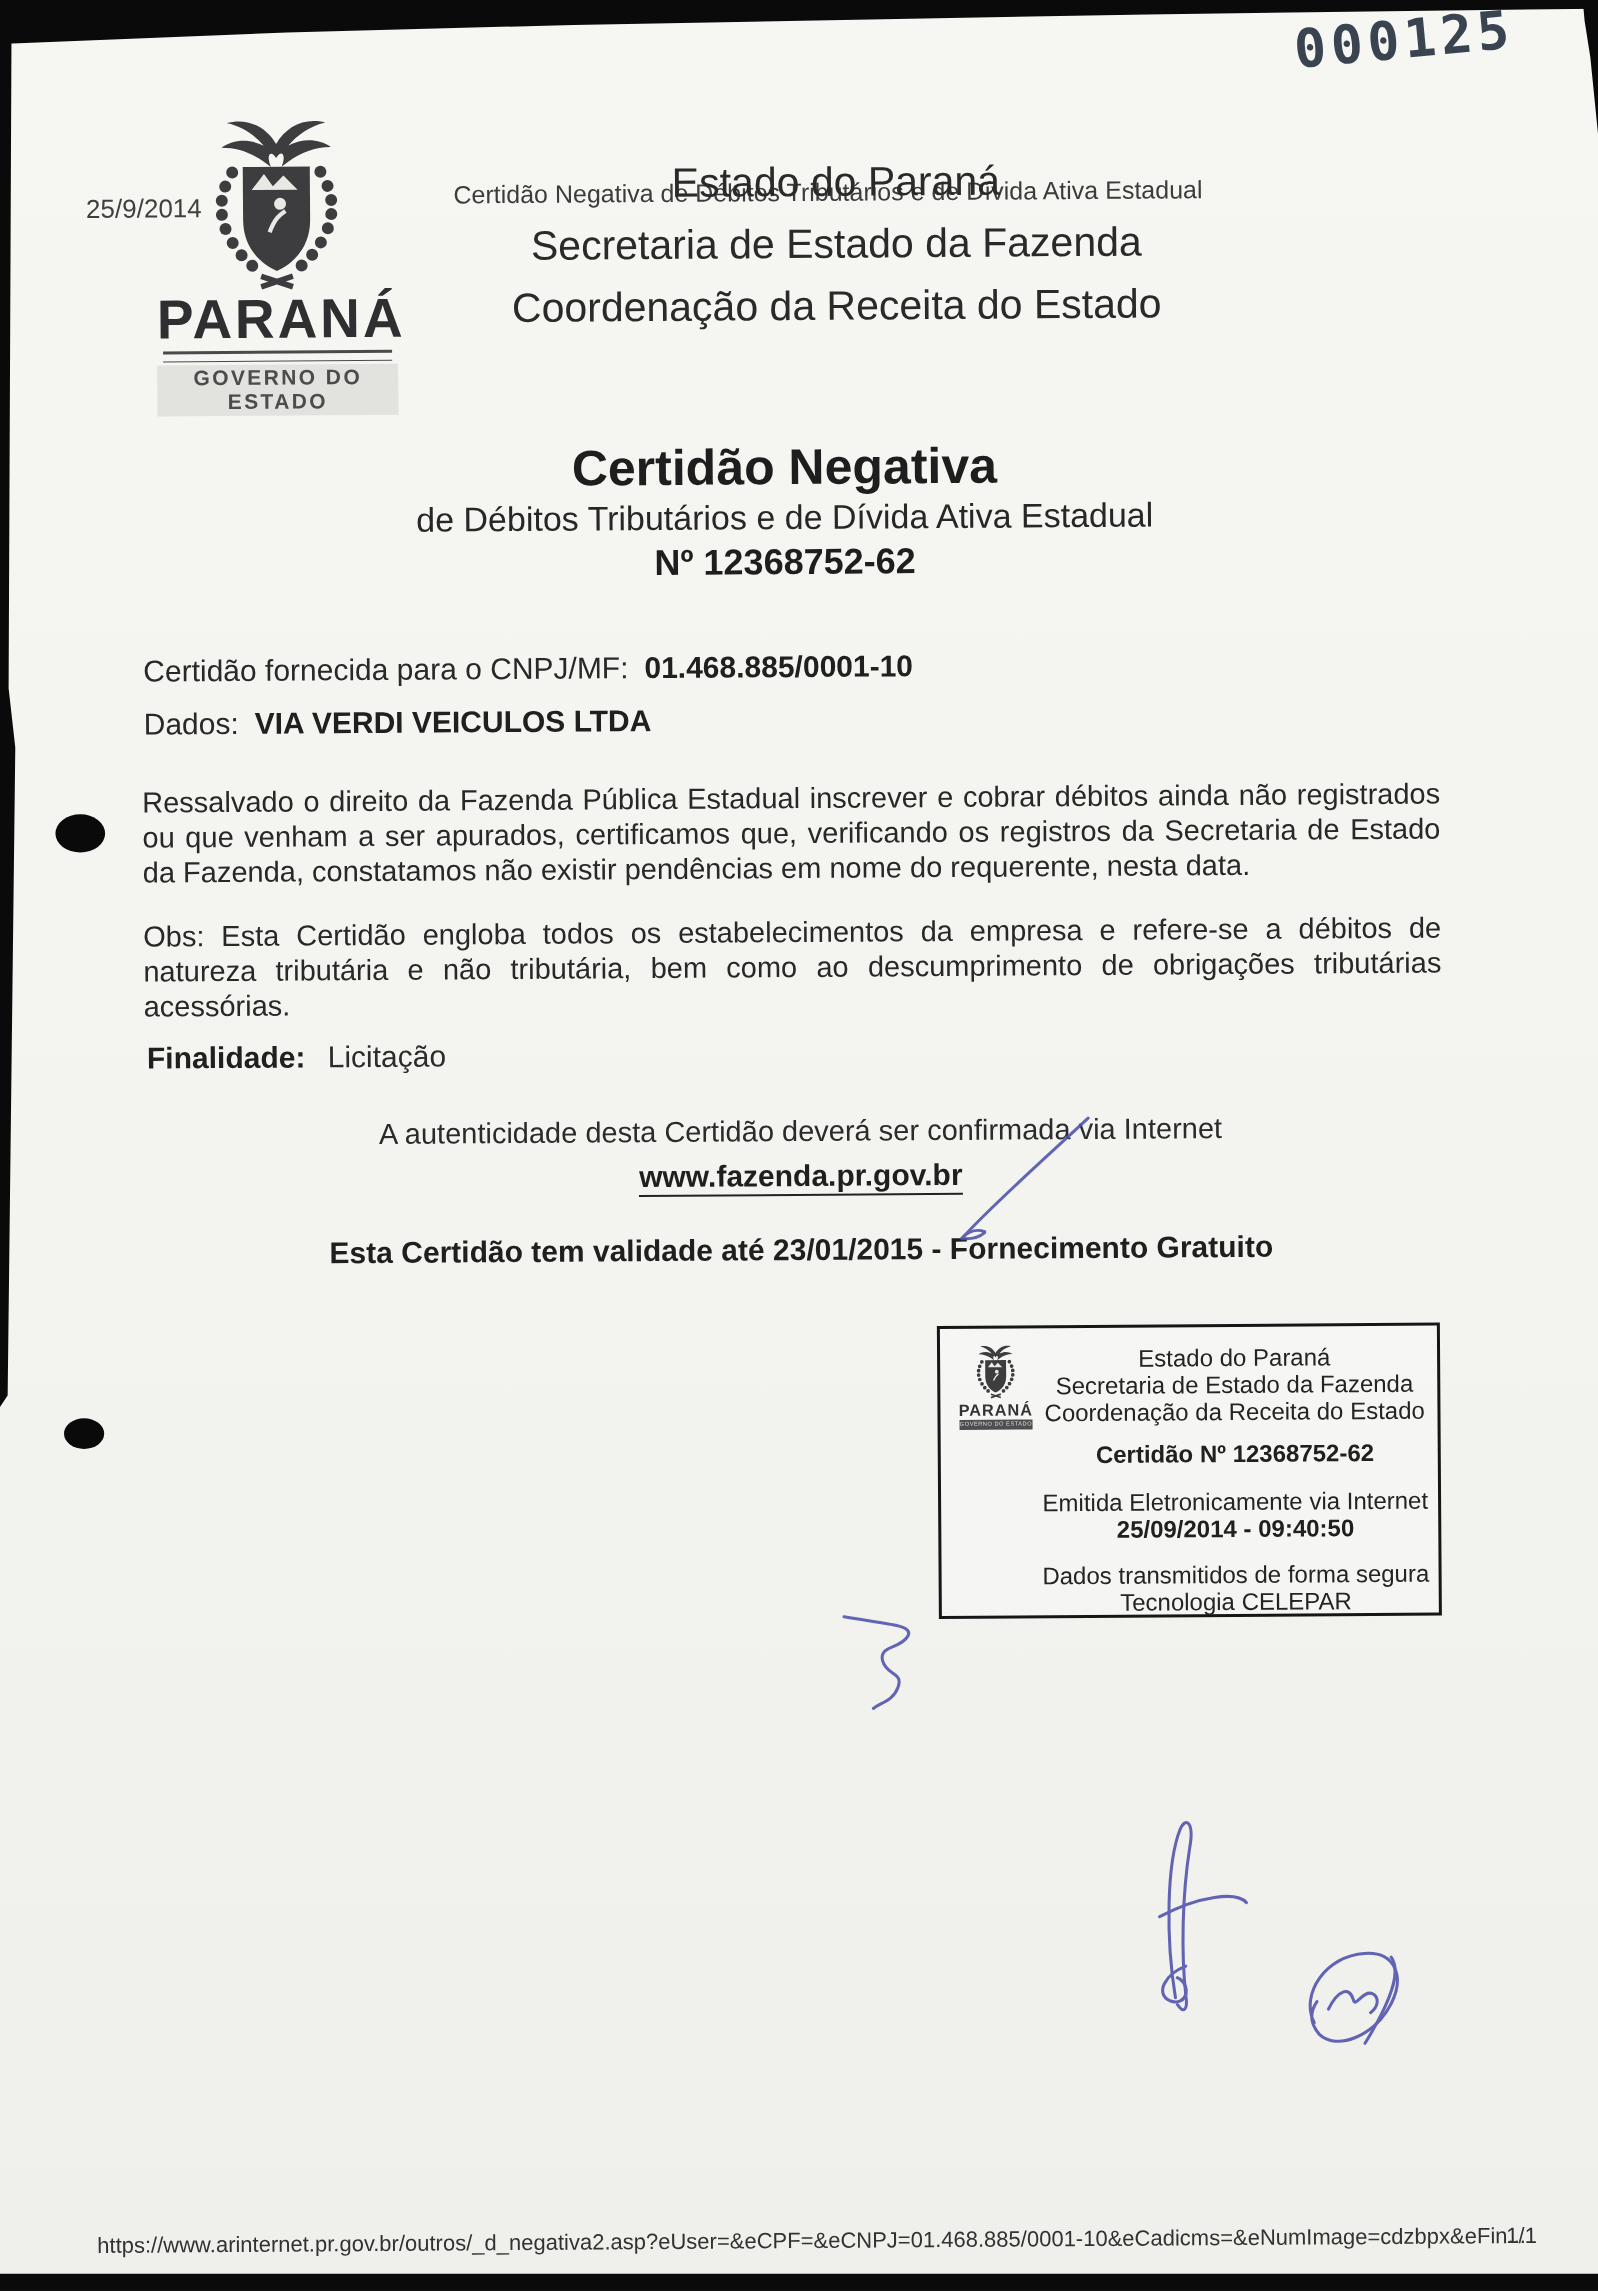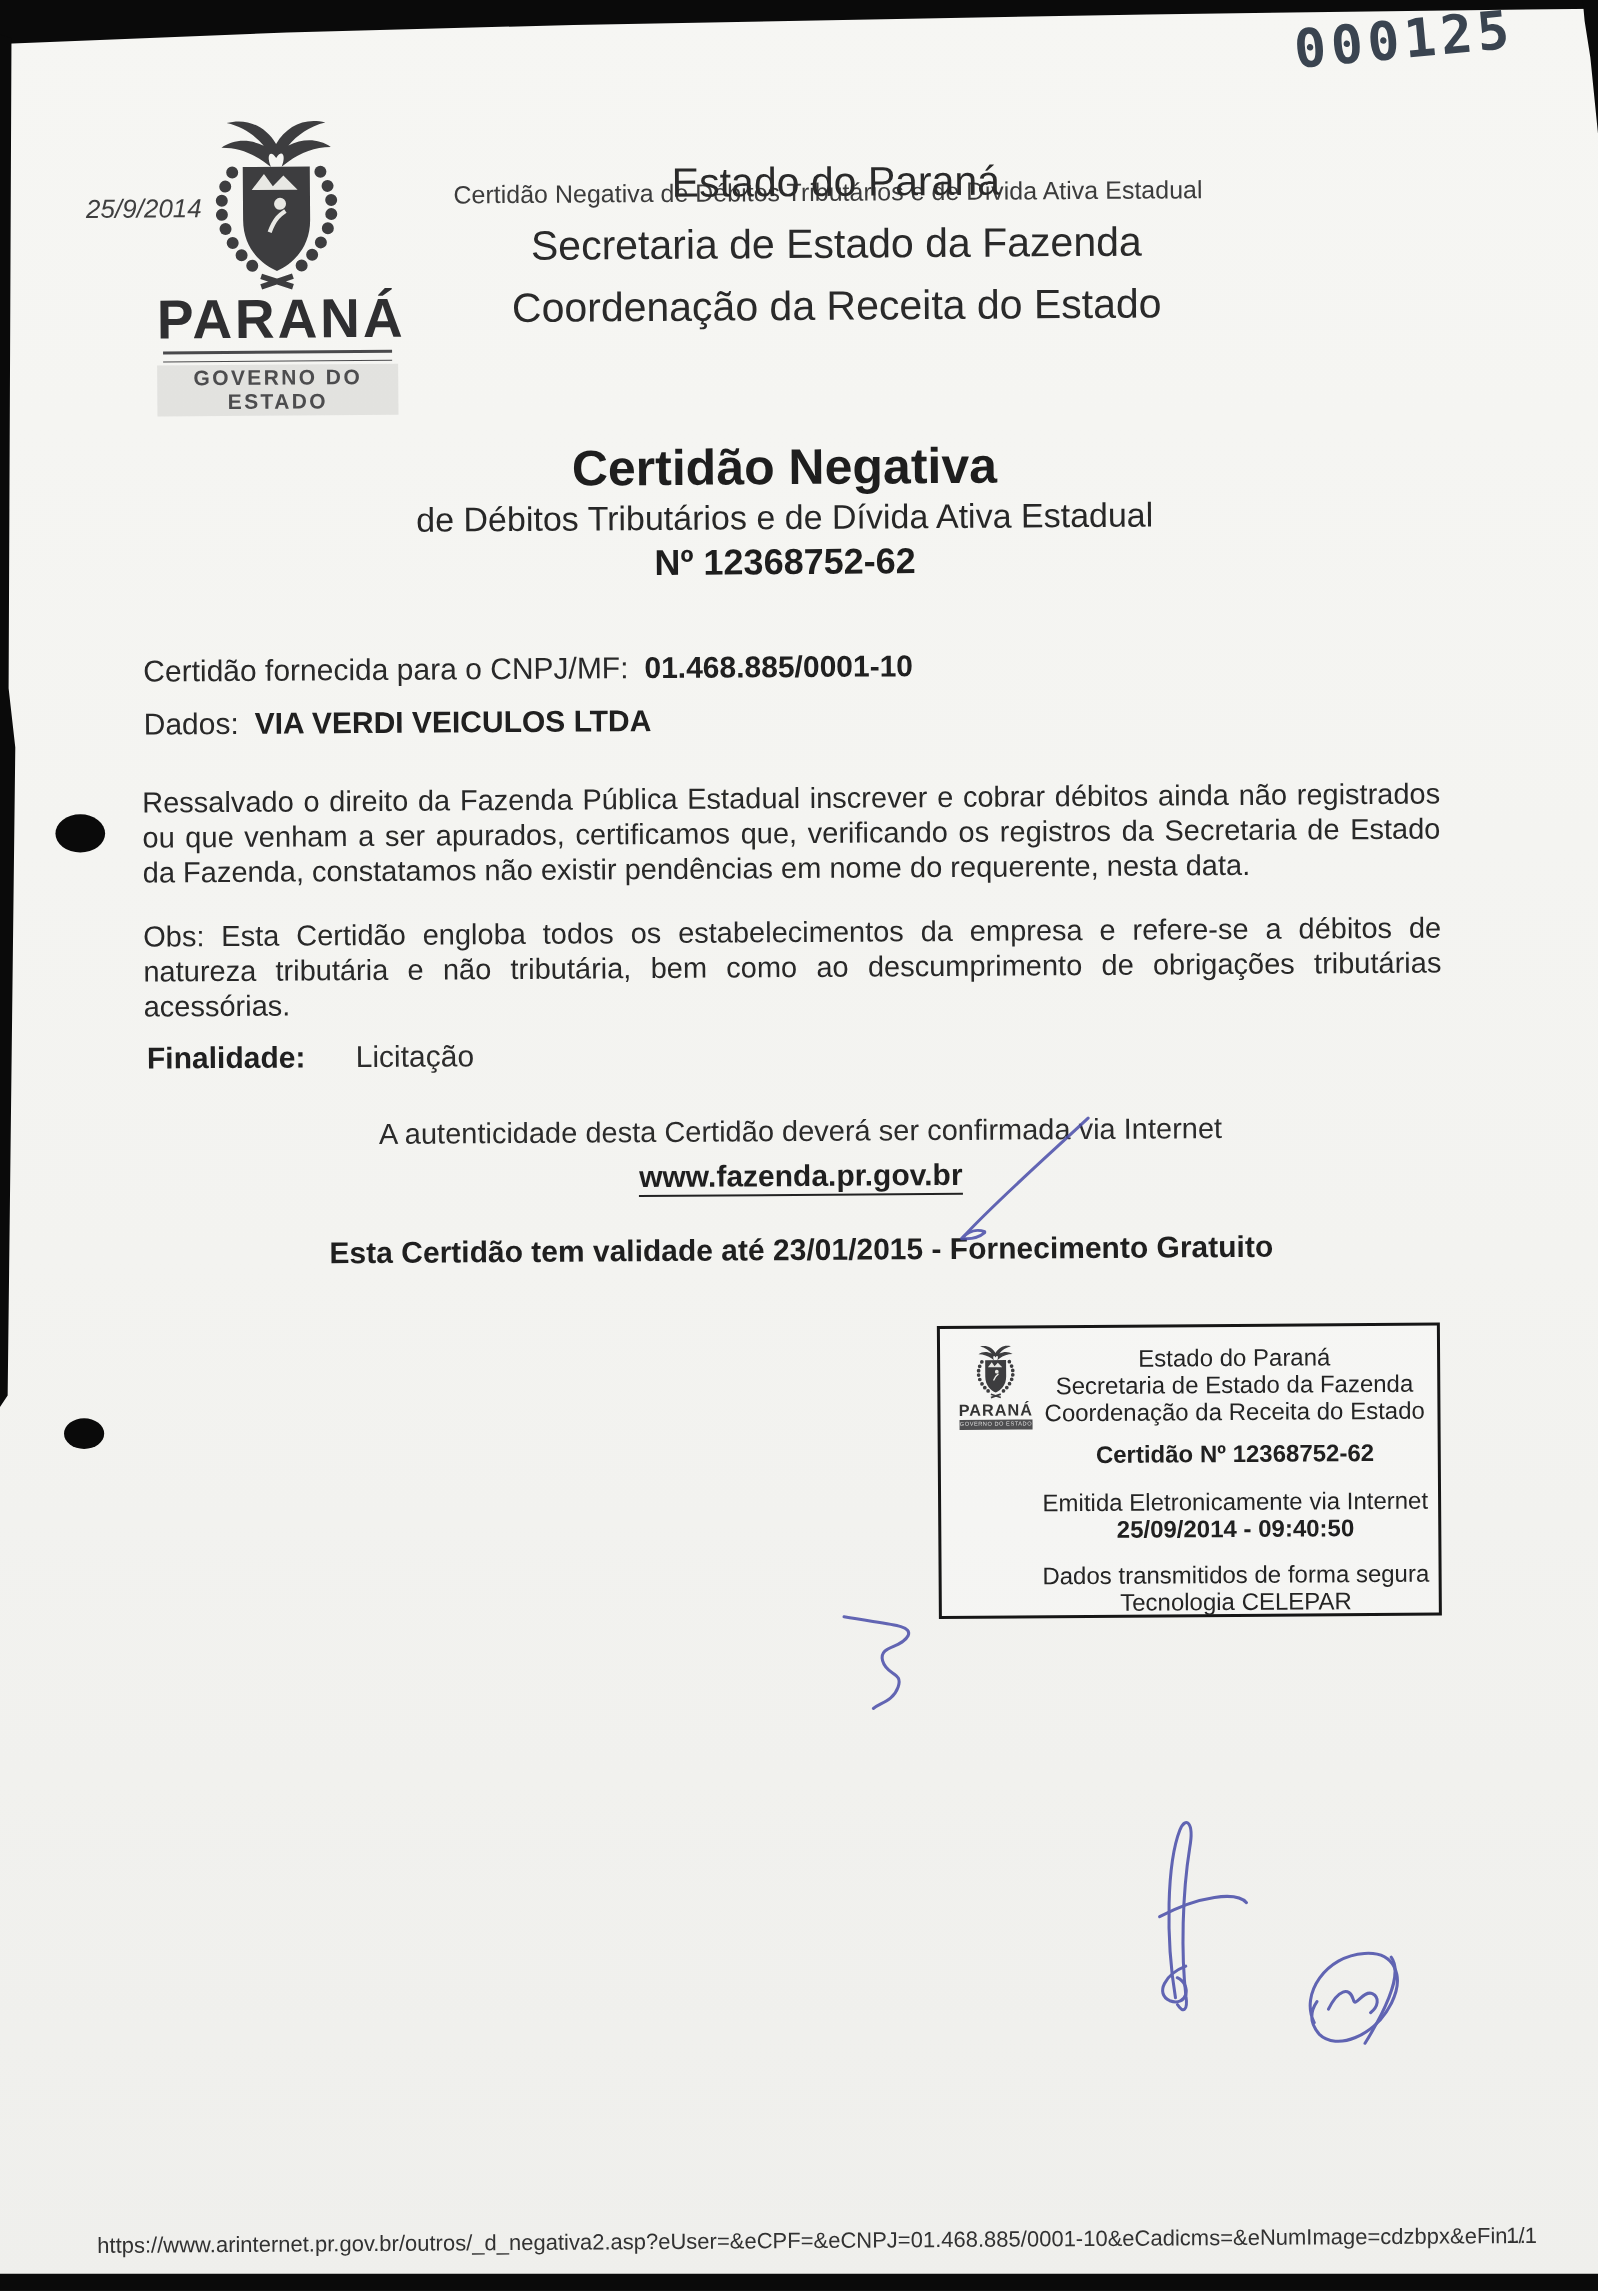--- a/index.html
+++ b/index.html
@@ -8,21 +8,21 @@
   }
   html,body{margin:0;padding:0;background:#111;}
   .page{
     position:relative;width:1598px;height:2291px;overflow:hidden;
     background:linear-gradient(180deg,#f6f6f3 0%,#f3f3f0 55%,#efefec 100%);
     font-family:"Liberation Sans",sans-serif;color:var(--ink);
   }
   .content{position:absolute;inset:0;transform:rotate(-0.4deg);transform-origin:50% 40%;}
   .abs{position:absolute;}
   .ctr{text-align:center;width:1598px;}
-  .scan-date{left:91px;top:189px;font-size:26px;color:#3f3f3f;font-style:italic;}
+  .scan-date{left:91px;top:189px;font-size:26px;color:#3f3f3f;}
   .scan-header-title{left:34px;top:178px;font-size:25px;color:#3c3c3c;}
   .stamp{
     left:1300px;top:13.4px;font-family:"DejaVu Sans Mono",monospace;font-weight:bold;
     font-size:53px;letter-spacing:4.8px;color:var(--stamp-ink);transform:rotate(-5deg);opacity:.93;
   }
   
   .logo{left:161px;top:105px;width:241px;text-align:center;}
   .logo svg.arms{display:block;margin:0 auto;width:177px;height:187px;}
   .logo-word{font-size:55px;font-weight:bold;letter-spacing:2.9px;color:#2f2f31;line-height:1;margin-top:-3.8px;}
   .logo-rule{height:6.7px;border-top:3.8px solid #4a4a4c;border-bottom:1.9px solid #4a4a4c;margin:3.8px 5.7px 2.9px;}
@@ -33,21 +33,21 @@
   .t-sub{font-size:34px;line-height:45px;color:#272727;}
   .t-num{font-size:36px;font-weight:bold;line-height:44px;color:var(--ink-bold);}
   .line{font-size:30px;color:#292929;}
   .line b,.bold{font-weight:bold;color:#202020;}
   .cnpj-line{left:145px;top:650px;}
   .name-line{left:145px;top:703px;}
   .para{left:143px;width:1298px;font-size:29px;line-height:35px;text-align:justify;color:#282828;margin:0;}
   .para1{top:781px;}
   .para2{top:915px;}
   .finalidade{left:146px;top:1037px;}
-  .finalidade .val{margin-left:42px;font-weight:normal;color:#2c2c2c;}
+  .finalidade .val{margin-left:14px;font-weight:normal;color:#2c2c2c;}
   .auth-line{left:0;top:1115px;font-size:29px;color:#2b2b2b;}
   .auth-url{left:0;top:1159px;font-size:30px;font-weight:bold;color:#1f1f1f;}
   .auth-url span{border-bottom:2.9px solid #222;padding-bottom:1.9px;}
   .validity{left:0;top:1233px;font-size:30px;font-weight:bold;color:#1f1f1f;}
   
   .info-box{left:934px;top:1327px;width:503px;height:293px;border:3.8px solid #161616;box-sizing:border-box;background:rgba(255,255,255,.25);}
   .box-logo{position:absolute;left:13.4px;top:13.4px;width:84px;text-align:center;}
   .box-logo svg.arms{display:block;margin:0 auto;width:55px;height:59px;}
   .box-word{font-size:16.3px;font-weight:bold;letter-spacing:1px;color:#333;line-height:18px;}
   .box-bar{height:9.6px;background:#4e4e50;margin:1px 5.7px 0;font-size:5.7px;line-height:9.6px;color:#ddd;letter-spacing:0.5px;overflow:hidden;}

